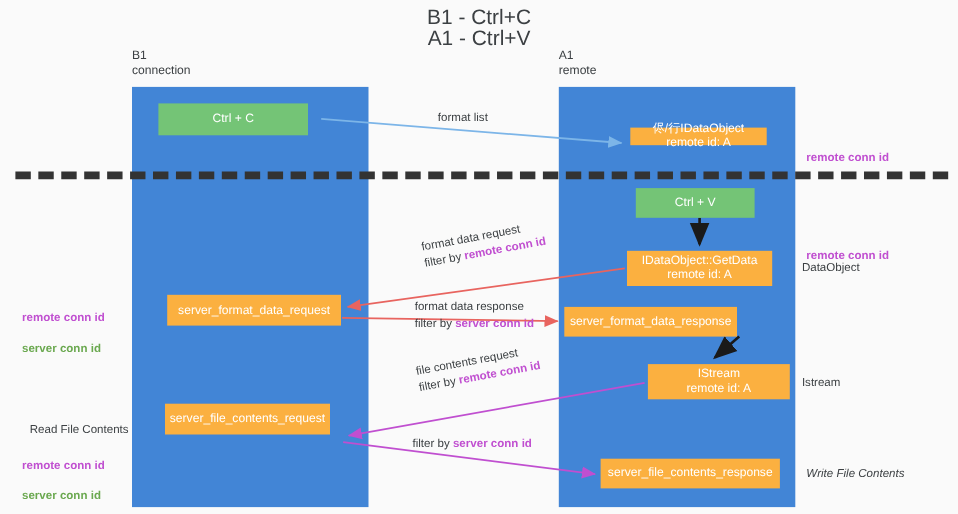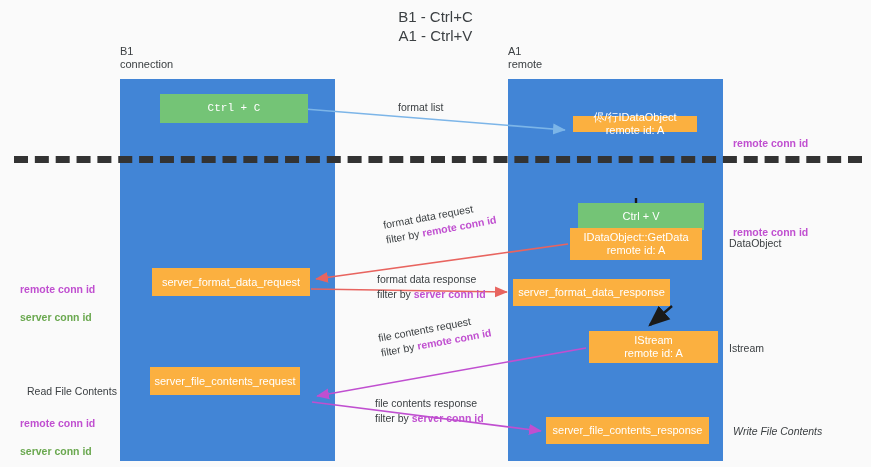--- a/index.html
+++ b/index.html
@@ -9,21 +9,21 @@
     font-family:"Liberation Sans","DejaVu Sans",sans-serif;
     overflow:hidden;
     position:relative;
     color:#3c4043;
   }
   #stage{position:absolute;left:0;top:0;width:871px;height:467px;}
 
   
   .title{
     position:absolute;left:0;top:7px;width:871px;
-    text-align:center;font-size:15px;line-height:19px;color:#3c4043;
+    text-align:center;font-size:19px;line-height:19px;color:#3c4043;
     white-space:pre-line;
   }
 
   
   .lane-head{
     position:absolute;text-align:left;font-size:11px;line-height:13px;
     color:#3c4043;white-space:pre-line;
   }
   #head-b1{left:120px;top:45px;width:215px;}
   #head-a1{left:508px;top:45px;width:215px;}
@@ -42,23 +42,23 @@
   
   .node{
     position:absolute;box-sizing:border-box;
     display:flex;flex-direction:column;align-items:center;justify-content:center;
     color:#ffffff;font-size:11px;line-height:13px;text-align:center;
     white-space:pre-line;padding:3px 6px;
   }
   .node.green{background:#74c476;}
   .node.orange{background:#fbb040;}
 
-  #n-ctrlc{left:160px;top:94px;width:148px;height:29px;font-family:Liberation Mono, monospace;}
+  #n-ctrlc{left:144px;top:94px;width:136px;height:29px;}
   #n-idataobject{left:573px;top:116px;width:124px;height:16px;}
-  #n-ctrlv{left:578px;top:171px;width:126px;height:27px;margin-top:32px;}
+  #n-ctrlv{left:578px;top:171px;width:108px;height:27px;}
   #n-getdata{left:570px;top:228px;width:132px;height:32px;}
   #n-fmtreq{left:152px;top:268px;width:158px;height:28px;}
   #n-fmtresp{left:513px;top:279px;width:157px;height:27px;}
   #n-istream{left:589px;top:331px;width:129px;height:32px;}
   #n-filereq{left:150px;top:367px;width:150px;height:28px;}
   #n-fileresp{left:546px;top:417px;width:163px;height:27px;}
 
   
   .edge-label{
     position:absolute;font-size:10.5px;line-height:15px;color:#3c4043;
@@ -174,21 +174,20 @@
   </div>
 
   <div class="edge-label" id="lb-filereq">
     <div>file contents request</div>
     <div>
       <span>filter by </span><span class="hl-remote">remote conn id</span>
     </div>
   </div>
 
   <div class="edge-label" id="lb-fileresp">
-    <div>file contents response</div>
     <div>
       <span>filter by </span><span class="hl-server">server conn id</span>
     </div>
   </div>
 
   <div class="side-note" id="sn-right-1">
     <span class="remote">remote conn id</span>
   </div>
   <div class="side-note" id="sn-right-2">
     <span class="remote">remote conn id</span>

